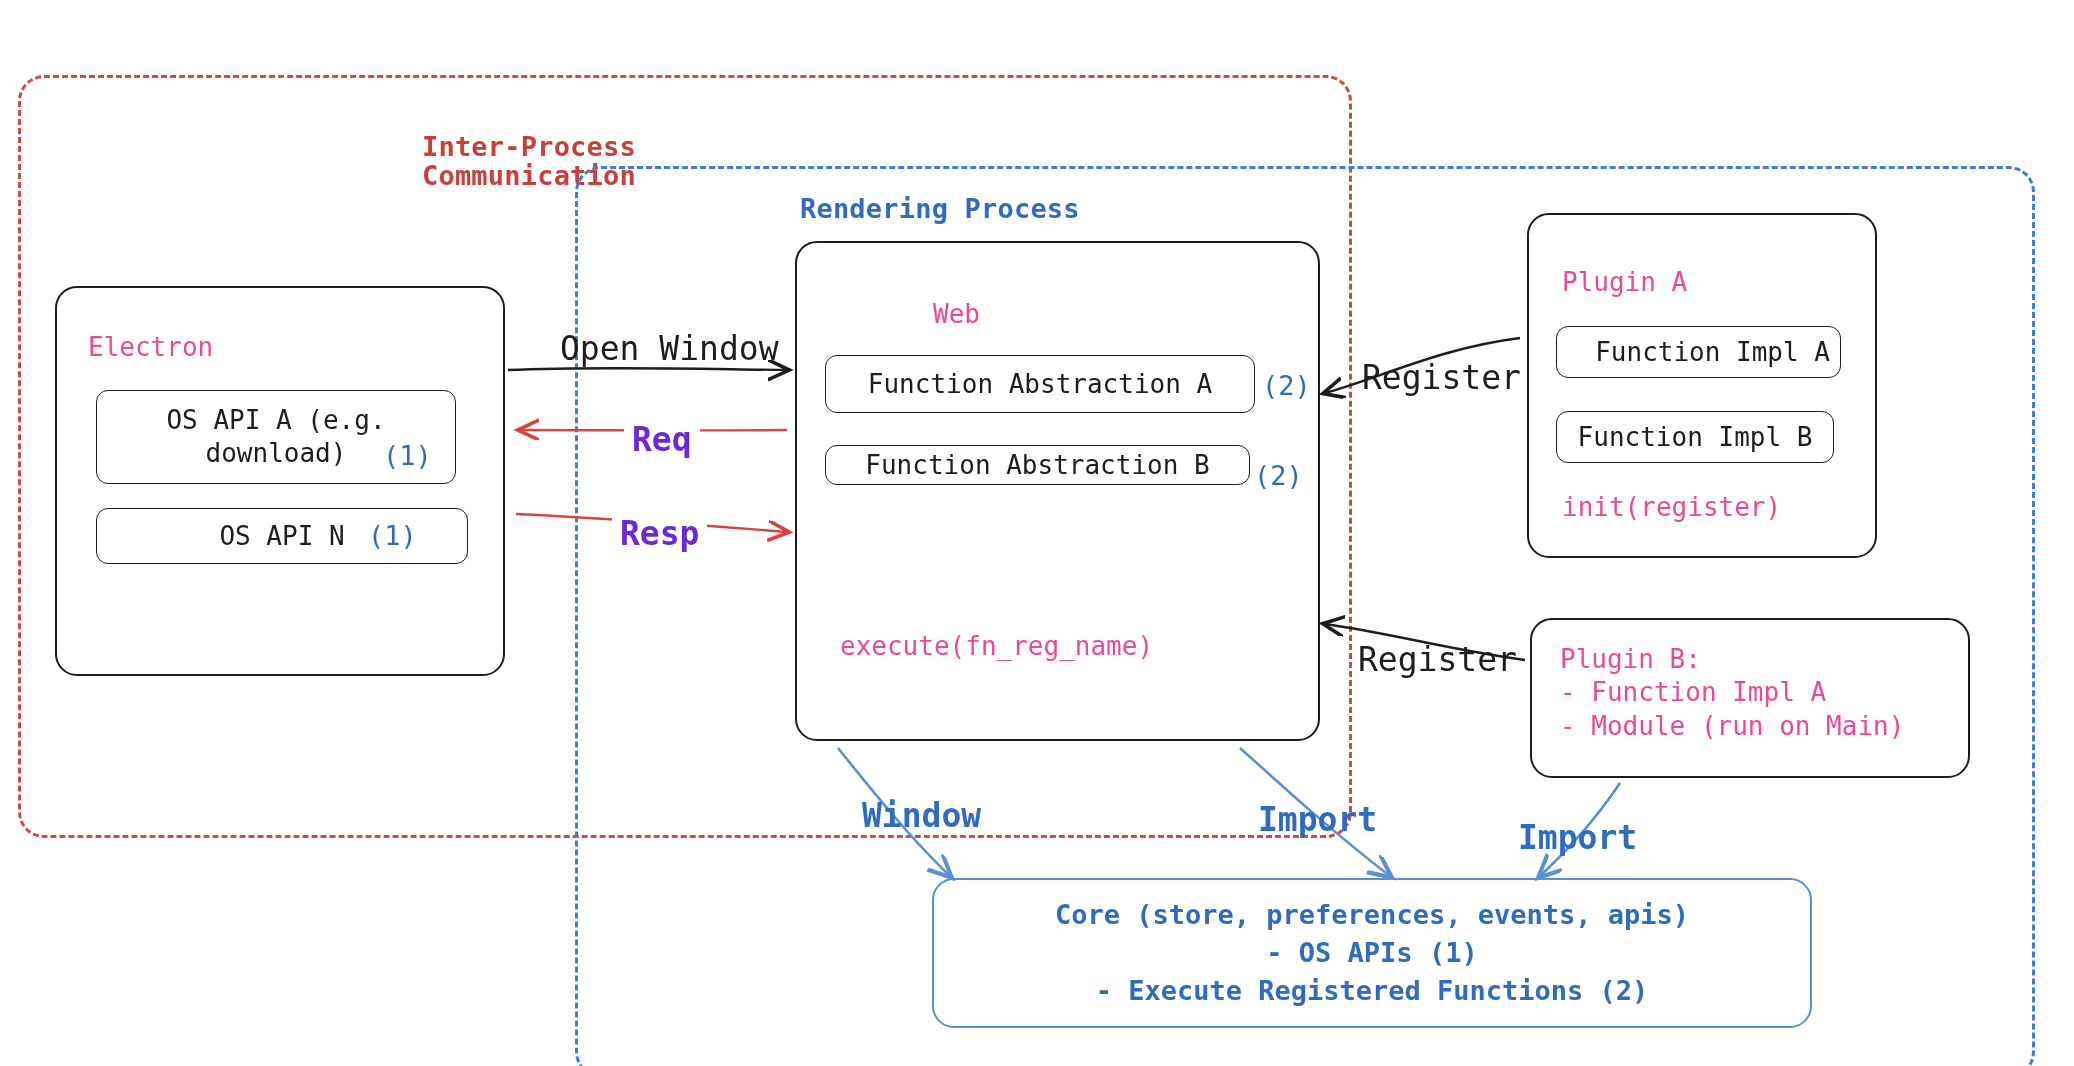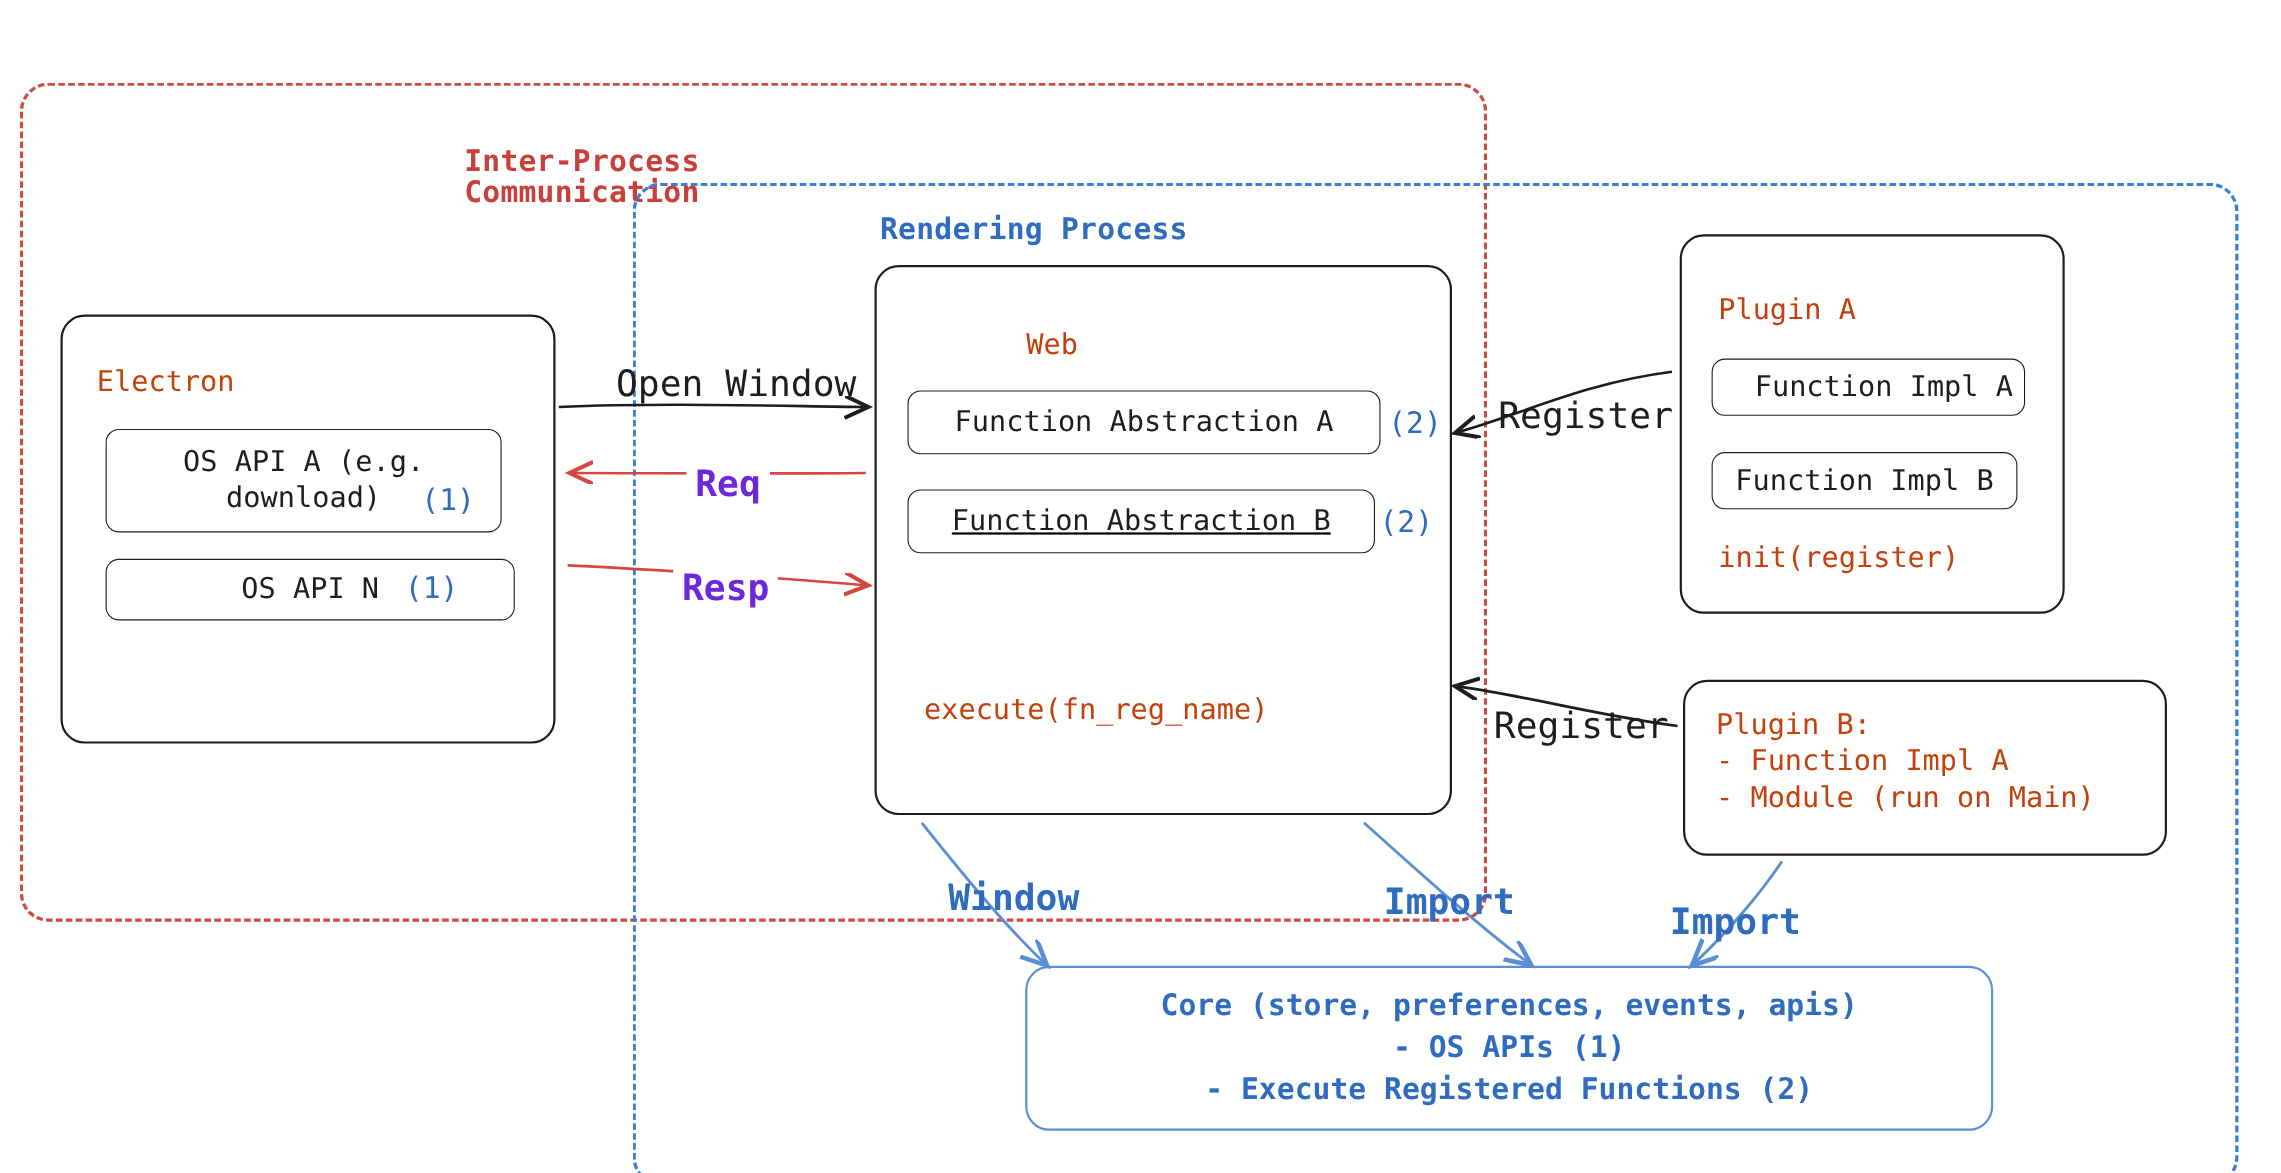--- a/index.html
+++ b/index.html
@@ -50,21 +50,21 @@
     border-radius: 12px;
     background: #ffffff;
     display: flex;
     align-items: center;
     justify-content: center;
     text-align: center;
   }
   .box-label {
     position: absolute;
     font-size: 26px;
-    color: #c2410c;
+    color: #ec4899;
     white-space: pre-line;
     line-height: 1.28;
   }
   .inner-text {
     font-size: 26px;
     color: #1d1d1d;
     line-height: 1.26;
     white-space: pre-line;
     padding: 0 10px;
   }
@@ -144,21 +144,21 @@
 
   <div class="abs box" style="left:795px; top:193px; width:525px; height:500px;"></div>
 
   <div class="box-label" style="left:933px; top:250px;">Web</div>
 
   <div class="abs box-inner" style="left:825px; top:307px; width:430px; height:58px;">
     <span class="inner-text">Function Abstraction A</span>
   </div>
   <div class="blue-tag" style="left:1262px; top:322px;">(2)</div>
 
-  <div class="abs box-inner" style="left:825px; top:397px; width:425px; height:58px;text-decoration:underline;">
+  <div class="abs box-inner" style="left:825px; top:397px; width:425px; height:40px;">
     <span class="inner-text">Function Abstraction B</span>
   </div>
   <div class="blue-tag" style="left:1254px; top:412px;">(2)</div>
 
 
   <div class="box-label" style="left:840px; top:582px;">execute(fn_reg_name)</div>
 
   <div class="abs box" style="left:1527px; top:165px; width:350px; height:345px;"></div>
 
   <div class="box-label" style="left:1562px; top:218px;">Plugin A</div>

